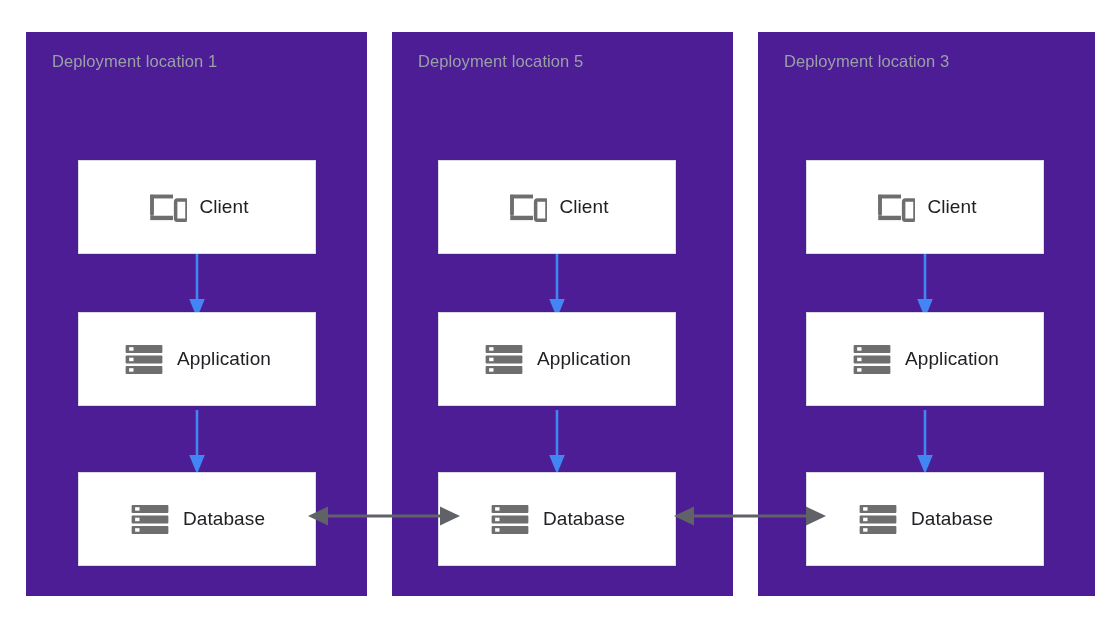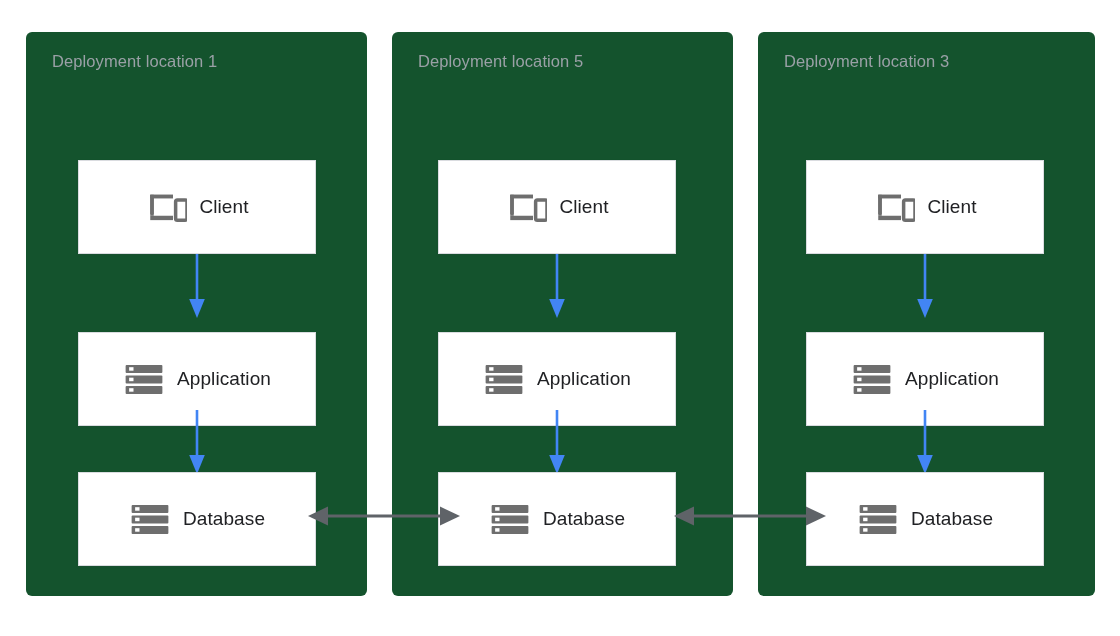--- a/index.html
+++ b/index.html
@@ -20,23 +20,22 @@
     position: relative;
     width: 1120px;
     height: 636px;
   }
 
   
   .panel {
     position: absolute;
     top: 32px;
     height: 564px;
-    background: #14532d;
+    background: #4c1d95;
     box-sizing: border-box;
-    border-radius: 6px;
   }
   .panel-1 { left: 26px;  width: 341px; }
   .panel-2 { left: 392px; width: 341px; }
   .panel-3 { left: 758px; width: 337px; padding-left: 23px; }
 
   .panel-title {
     position: absolute;
     top: 19px;
     left: 26px;
     font-size: 16.5px;
@@ -74,21 +73,21 @@
   }
 
   
   .p1 .node { left: 52px; width: 238px; }
   
   .p2 .node { left: 46px; width: 238px; }
   
   .p3 .node { left: 48px; width: 238px; }
 
   .row-client   { top: 128px; }
-  .row-app      { top: 300px; }
+  .row-app      { top: 280px; }
   .row-database { top: 440px; }
 
   
   .vconn {
     position: absolute;
     width: 22px;
     height: 64px;
     overflow: visible;
   }
   .p1 .vconn { left: 160px; }

